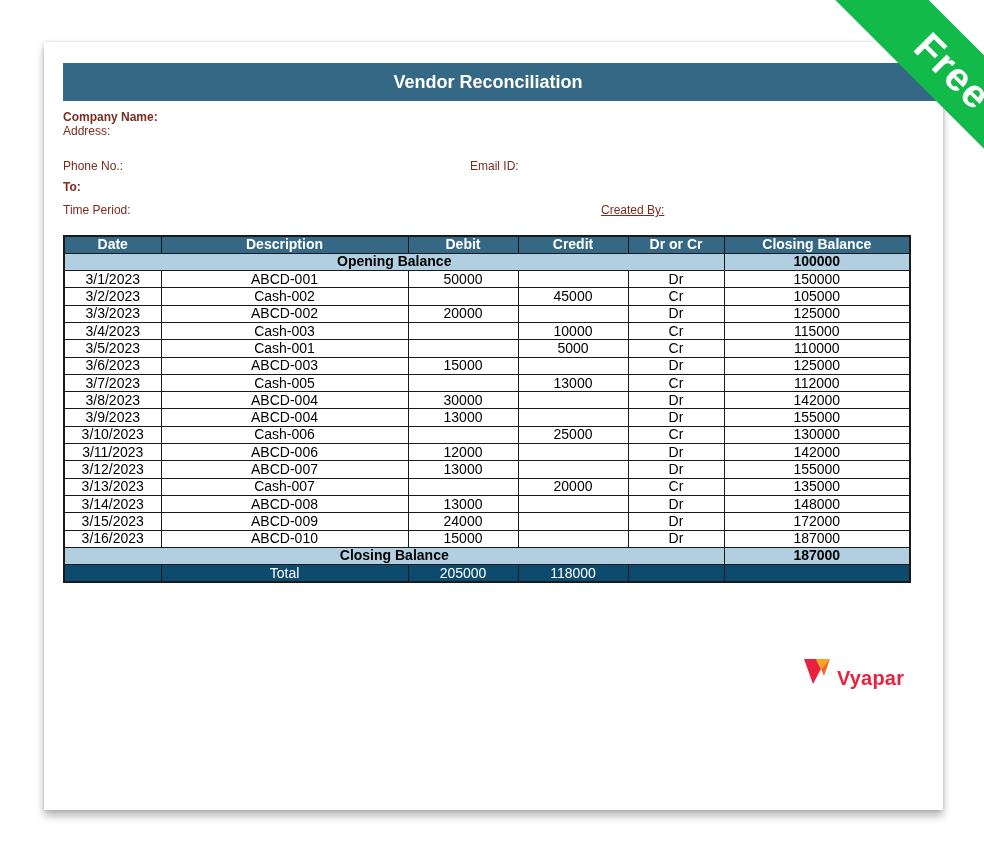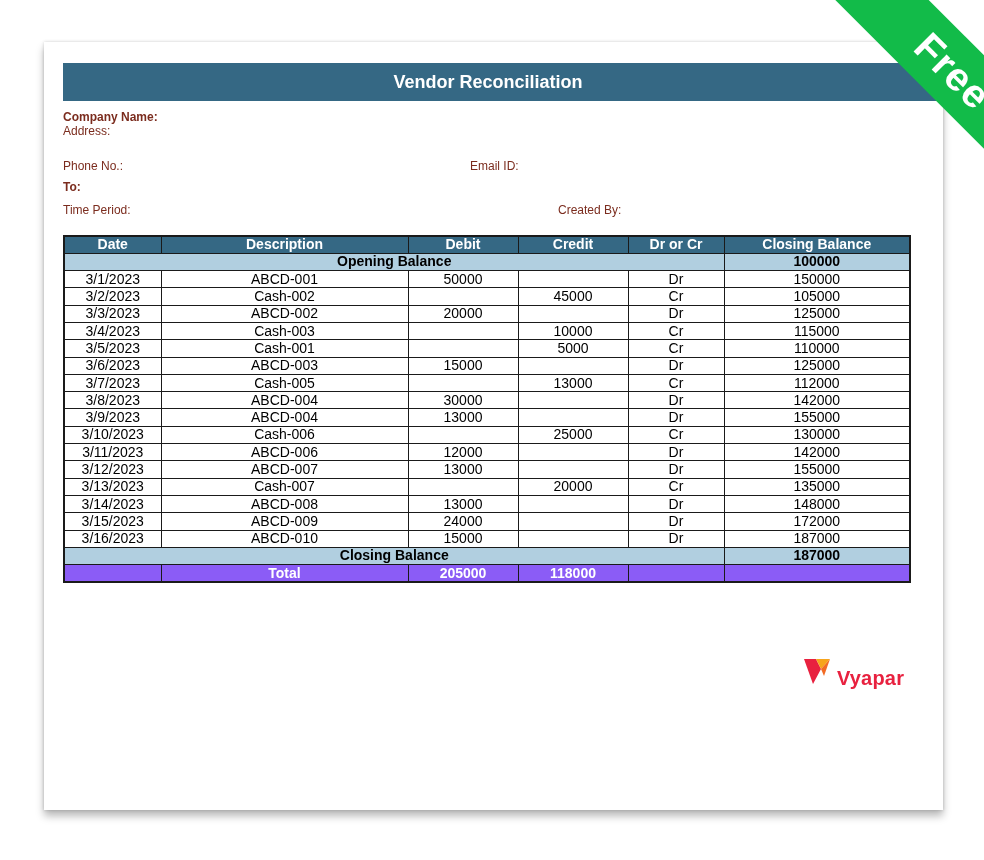--- a/index.html
+++ b/index.html
@@ -27,21 +27,21 @@
     position: absolute; left: 63px; top: 235px; width: 846px;
     border-collapse: collapse; table-layout: fixed;
     font-size: 14px; color: #000000;
   }
   table.recon td, table.recon th {
     border: 1px solid #1a1a1a; height: 17.3px; line-height: 15px;
     text-align: center; padding: 0 2px; overflow: hidden; white-space: nowrap;
   }
   table.recon th { background: #356884; color: #ffffff; font-weight: bold; }
   table.recon tr.band td { background: #b1cfe0; font-weight: bold; }
-  table.recon tr.total td { background: #8b5cf6; color: #ffffff; font-weight: bold; }
+  table.recon tr.total td { background: #0c4a6e; color: #ffffff; font-weight: normal; }
   table.recon { border: 2px solid #1a1a1a; }
 
   .ribbon-wrap {
     position: absolute; right: 0; top: 0; width: 984px; height: 860px;
     overflow: hidden; pointer-events: none;
   }
   .ribbon {
     position: absolute; left: 803px; top: 38px; width: 300px; height: 66px;
     background: #12bb49; color: #ffffff;
     transform-origin: center center; transform: rotate(45deg);
@@ -64,21 +64,21 @@
 <div class="title-bar">
   <span>Vendor Reconciliation</span>
 </div>
 
 <div class="info bold" style="left:63px; top:110px;">Company Name:</div>
 <div class="info" style="left:63px; top:124px;">Address:</div>
 <div class="info" style="left:63px; top:159px;">Phone No.:</div>
 <div class="info" style="left:470px; top:159px;">Email ID:</div>
 <div class="info bold" style="left:63px; top:180px;">To:</div>
 <div class="info" style="left:63px; top:203px;">Time Period:</div>
-<div class="info" style="left:558px; top:203px;">Created By:</div>
+<div class="info" style="left:601px; top:203px;text-decoration:underline;">Created By:</div>
 
 <table class="recon">
   <colgroup>
     <col style="width:97px">
       <col style="width:247px">
       <col style="width:110px">
     <col style="width:110px">
       <col style="width:96px">
       <col style="width:186px">
   </colgroup>

